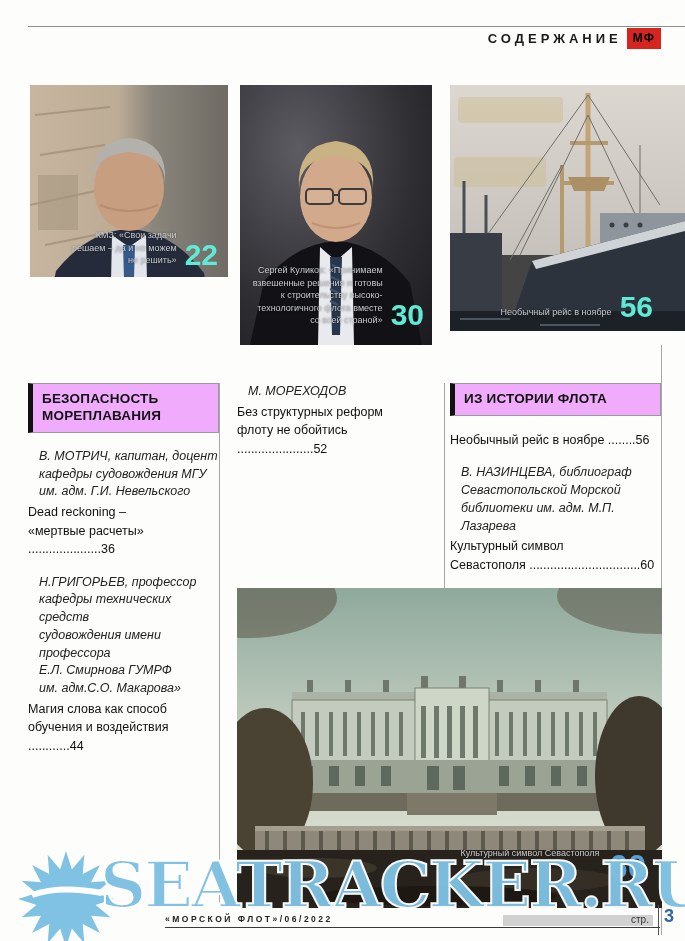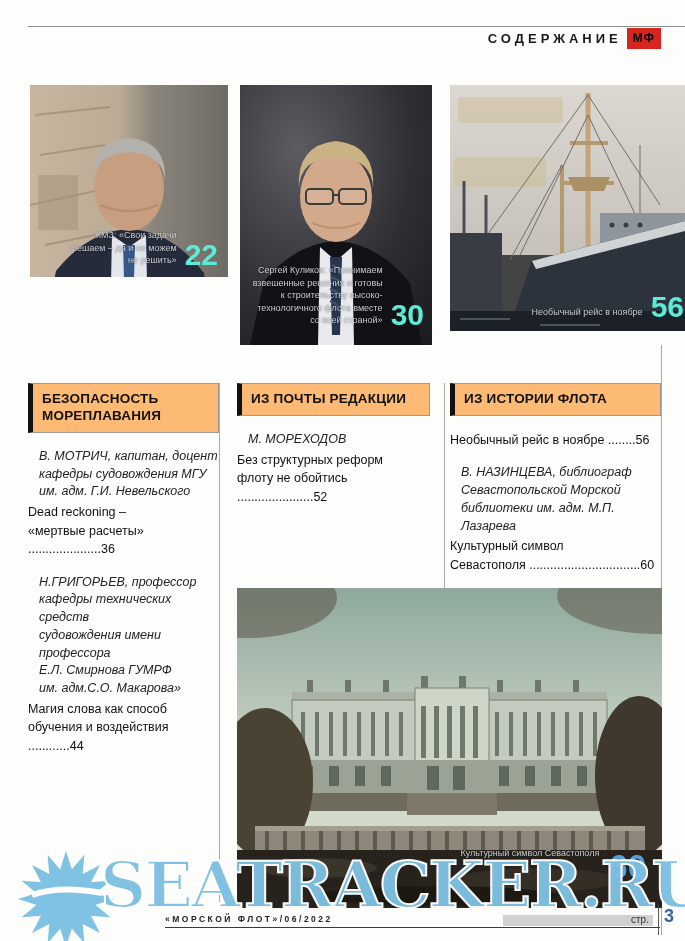--- a/index.html
+++ b/index.html
@@ -14,21 +14,21 @@
   .contents-title{font-size:13px;font-weight:bold;letter-spacing:4px;color:#1a1a1a;}
   .mf-badge{background:#d6251f;color:#000000;font-weight:bold;font-size:12px;padding:3px 6px 4px;letter-spacing:1px;}
   
   .photo{position:absolute;overflow:hidden;background:#444;}
   .photo svg{display:block;}
   .photo-caption{position:absolute;display:flex;align-items:flex-end;gap:8px;z-index:2;}
   .cap-text{font-size:9px;color:#c9ccd1;text-align:right;white-space:pre-line;line-height:1.4;text-shadow:0 0 2px rgba(0,0,0,.5);}
   .cap-num{font-size:30px;font-weight:bold;color:#5eead4;line-height:.8;}
   
   .col{position:absolute;}
-  .sec-head{border:1px solid #9a9a9a;border-left:5px solid #111;padding:7px 9px;font-weight:bold;font-size:13.5px;line-height:1.25;color:#111;background:#fdba74;margin-bottom:15px;letter-spacing:.2px;}
+  .sec-head{border:1px solid #9a9a9a;border-left:5px solid #111;padding:7px 9px;font-weight:bold;font-size:13.5px;line-height:1.25;color:#111;background:#f0abfc;margin-bottom:15px;letter-spacing:.2px;}
   .author{font-style:italic;font-size:12.5px;line-height:1.42;white-space:pre-line;padding-left:11px;margin-bottom:2px;color:#222;}
   .toc-item{font-size:12.5px;line-height:1.48;white-space:pre-line;margin-bottom:15px;color:#111;}
   .vline{position:absolute;width:1px;background:#a8a8a8;z-index:1;}
   
   .bottom-image{position:absolute;left:237px;top:588px;width:425px;height:320px;overflow:hidden;z-index:1;}
   .bottom-image svg{display:block;}
   .bottom-caption{position:absolute;right:16px;bottom:28px;display:flex;align-items:center;gap:10px;z-index:2;}
   .bottom-caption .cap-num{font-size:33px;color:#57a0d6;margin-top:28px;}
   
   .watermark{position:absolute;left:0;top:845px;width:685px;height:96px;z-index:20;pointer-events:none;}
@@ -138,21 +138,21 @@
       <circle cx="162" cy="140" r="2.5" fill="#3a3f46"></circle>
         <circle cx="176" cy="140" r="2.5" fill="#3a3f46"></circle>
         <circle cx="190" cy="140" r="2.5" fill="#3a3f46"></circle>
       <polygon points="82,176 235,136 235,246 58,246" fill="#2c333d"></polygon>
       <polygon points="82,176 235,136 235,146 86,184" fill="#cfd3d6"></polygon>
       <rect x="0" y="148" width="52" height="98" fill="#383d45"></rect>
       <path d="M14,148 L14,96 M36,148 L36,110" stroke="#4a4f57" stroke-width="3"></path>
       <rect x="0" y="226" width="235" height="20" fill="#1c2128"></rect>
       <path d="M10,234 L60,234 M90,240 L150,240" stroke="#4a5560" stroke-width="2"></path>
     </svg>
-    <div class="photo-caption" style="right:1px;bottom:12px;">
+    <div class="photo-caption" style="right:32px;bottom:12px;">
       <span class="cap-text">Необычный рейс в ноябре</span>
       <span class="cap-num">56</span>
     </div>
   </div>
 
   <div class="vline" style="left:219px;top:383px;height:522px;"></div>
   <div class="vline" style="left:444px;top:383px;height:205px;"></div>
   <div class="vline" style="left:661px;top:345px;height:590px;"></div>
 
   <div class="col" style="left:28px;top:383px;width:191px;">
@@ -165,21 +165,20 @@
     <div class="author">Н.ГРИГОРЬЕВ, профессор
 кафедры технических средств
 судовождения имени профессора
 Е.Л. Смирнова ГУМРФ
 им. адм.С.О. Макарова»</div>
     <div class="toc-item">Магия слова как способ
 обучения и воздействия ............44</div>
   </div>
 
   <div class="col" style="left:237px;top:383px;width:193px;">
-    <div class="sec-head">ИЗ ПОЧТЫ РЕДАКЦИИ</div>
     <div class="author">М. МОРЕХОДОВ</div>
     <div class="toc-item">Без структурных реформ
 флоту не обойтись ......................52</div>
   </div>
 
   <div class="col" style="left:450px;top:383px;width:211px;">
     <div class="sec-head">ИЗ ИСТОРИИ ФЛОТА</div>
     <div class="toc-item">Необычный рейс в ноябре ........56</div>
     <div class="author">В. НАЗИНЦЕВА, библиограф
 Севастопольской Морской

